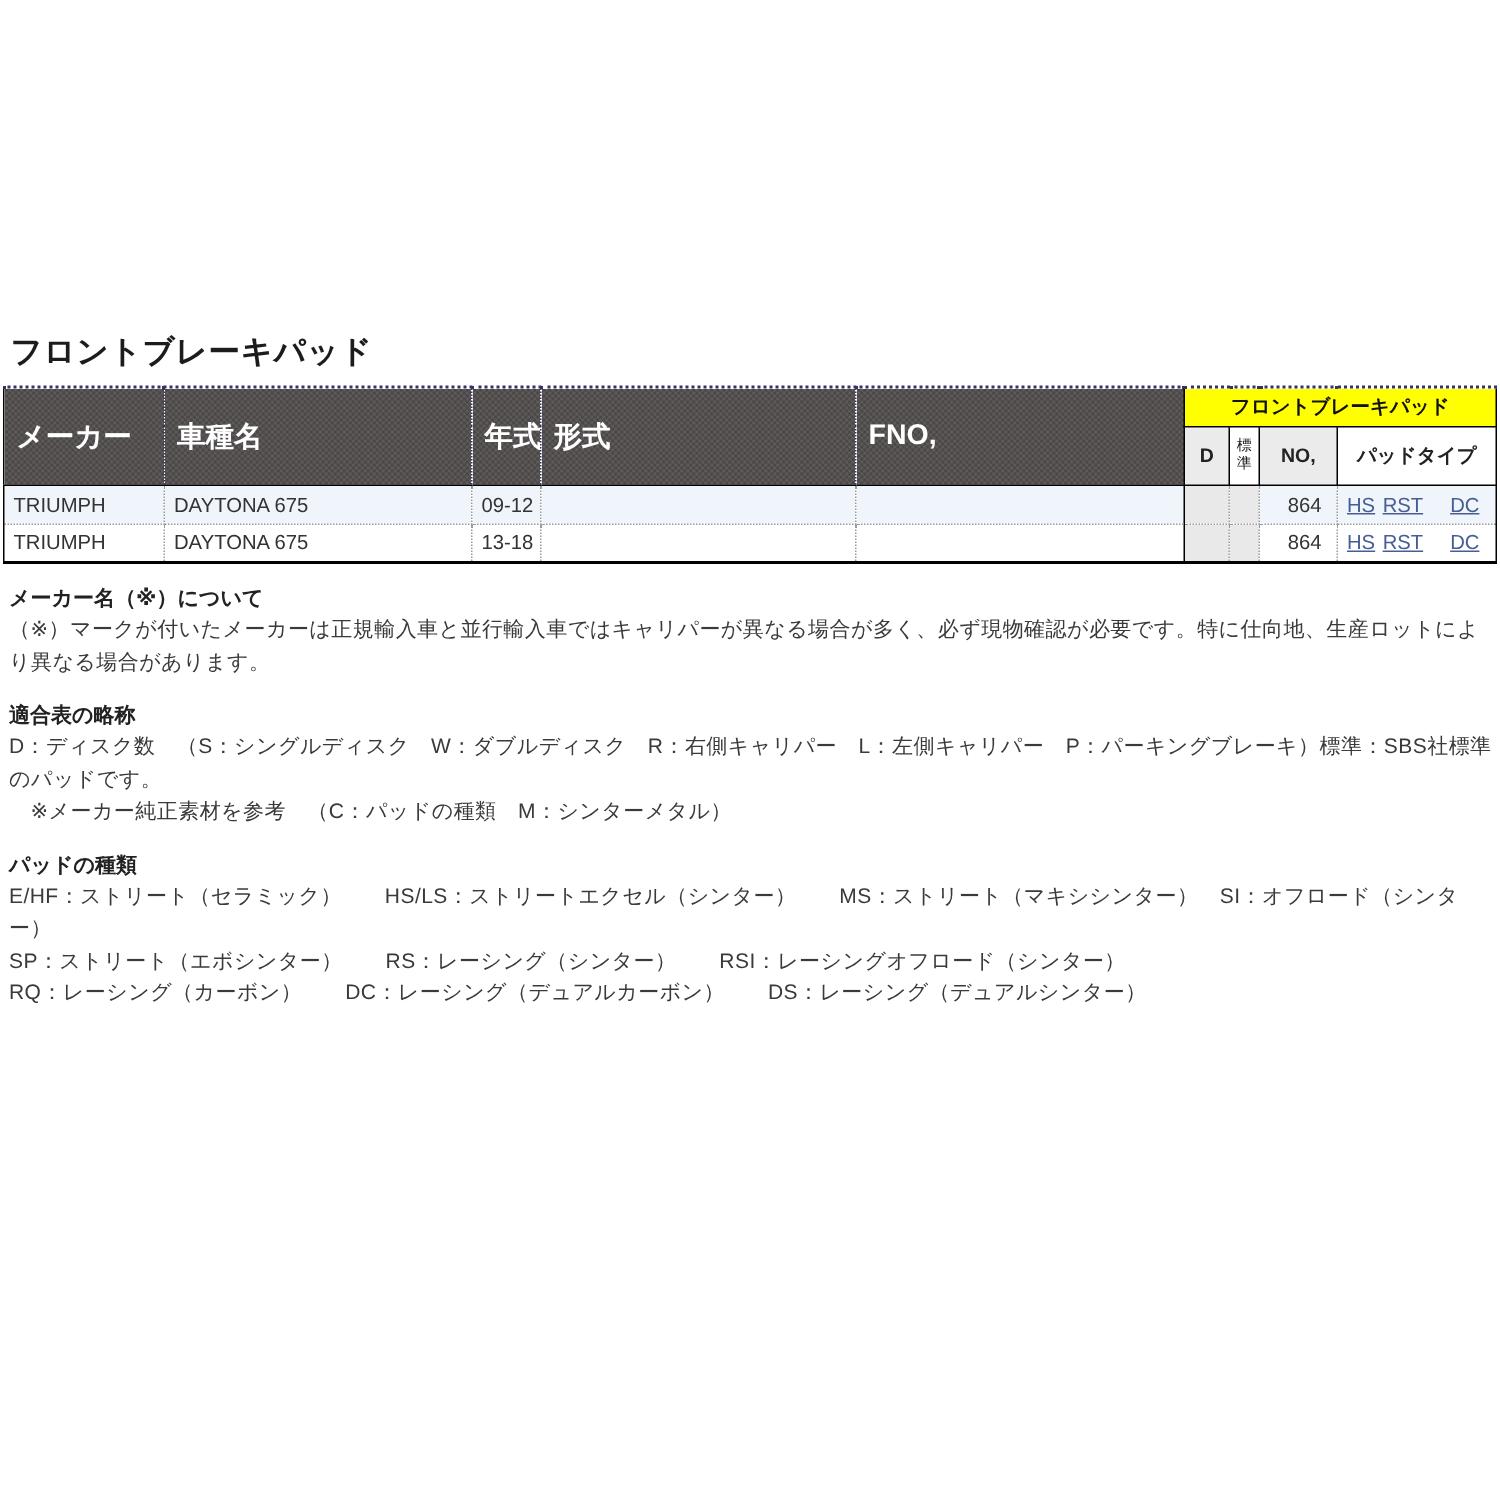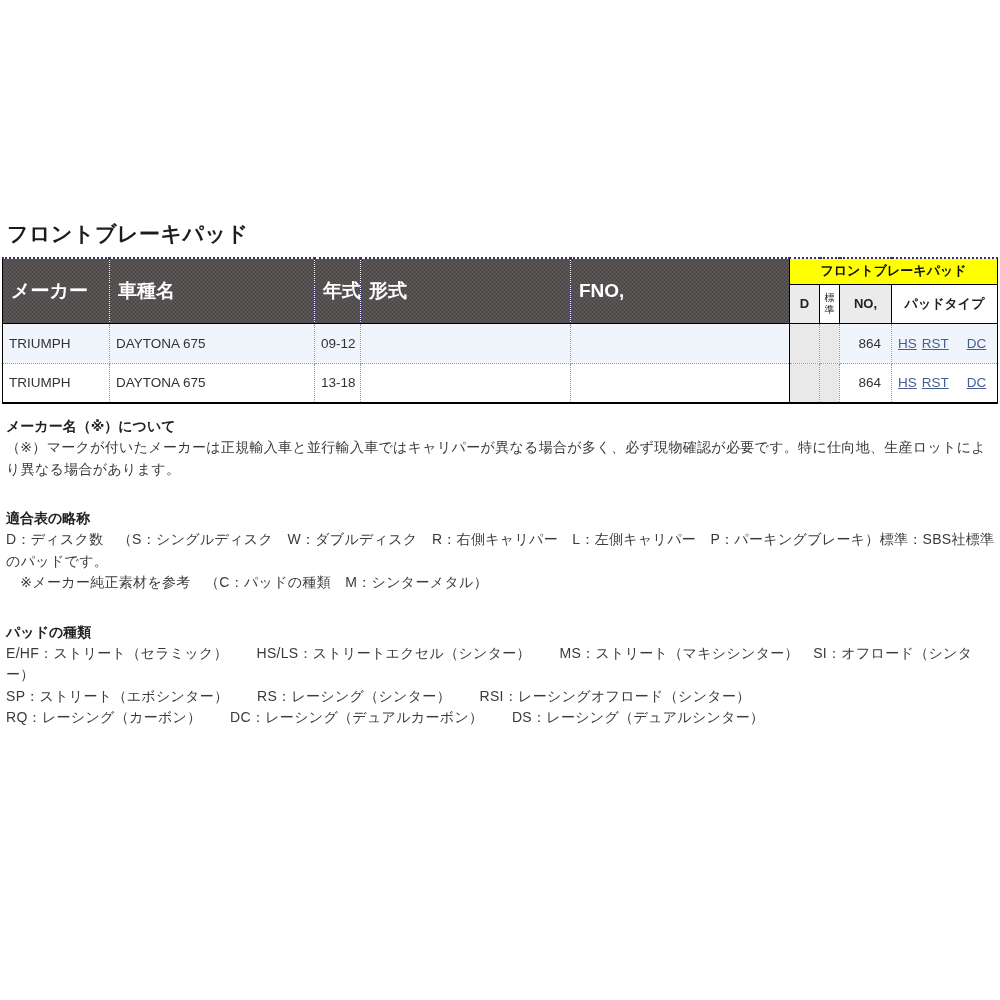--- a/index.html
+++ b/index.html
@@ -45,38 +45,38 @@
     background: #ffffff; color: #222; font-weight: 700; text-align: center;
     font-size: 13px; height: 39px; border: 1px solid #000; vertical-align: middle;
   }
   tr.subhdr th.shade { background: #ebebeb; }
   tr.subhdr th.std {
     font-size: 10px; line-height: 12px; font-weight: 400;
     word-break: break-all; white-space: normal; padding: 0 1px;
   }
 
   tr.data td {
-    height: 40px; vertical-align: middle; padding: 2px 4px 2px 6px;
+    height: 26px; vertical-align: middle; padding: 2px 4px 2px 6px;
     border-right: 1px dotted #9a9a9a; border-bottom: 1px dotted #9a9a9a;
     color: #333;
   }
   tr.data.alt td { background: #eff5fb; }
   tr.data td.graycell { background: #e9e9e9; }
   tr.data td.group-edge { border-left: 1px solid #000; }
   tr.data td.no-cell { text-align: right; padding-right: 10px; }
   tr.data.last td { border-bottom: none; }
 
   td.pad-cell a {
     color: #465e93; text-decoration: underline; margin-right: 5px; cursor: pointer;
   }
   td.pad-cell a:last-child { margin-right: 0; padding-left: 13px; }
 
   
   .sections { position: absolute; left: 6px; top: 388px; width: 991px; }
-  .section { margin-bottom: 14px; margin-top: 28px; }
+  .section { margin-bottom: 14px; }
   .section .heading {
     font-weight: 700; color: #222; font-size: 14px; line-height: 21px;
   }
   .section .line {
     font-size: 14px; line-height: 21.5px; color: #3a3a3a;
     letter-spacing: 0.3px;
   }
 </style>
 </head>
 <body>

